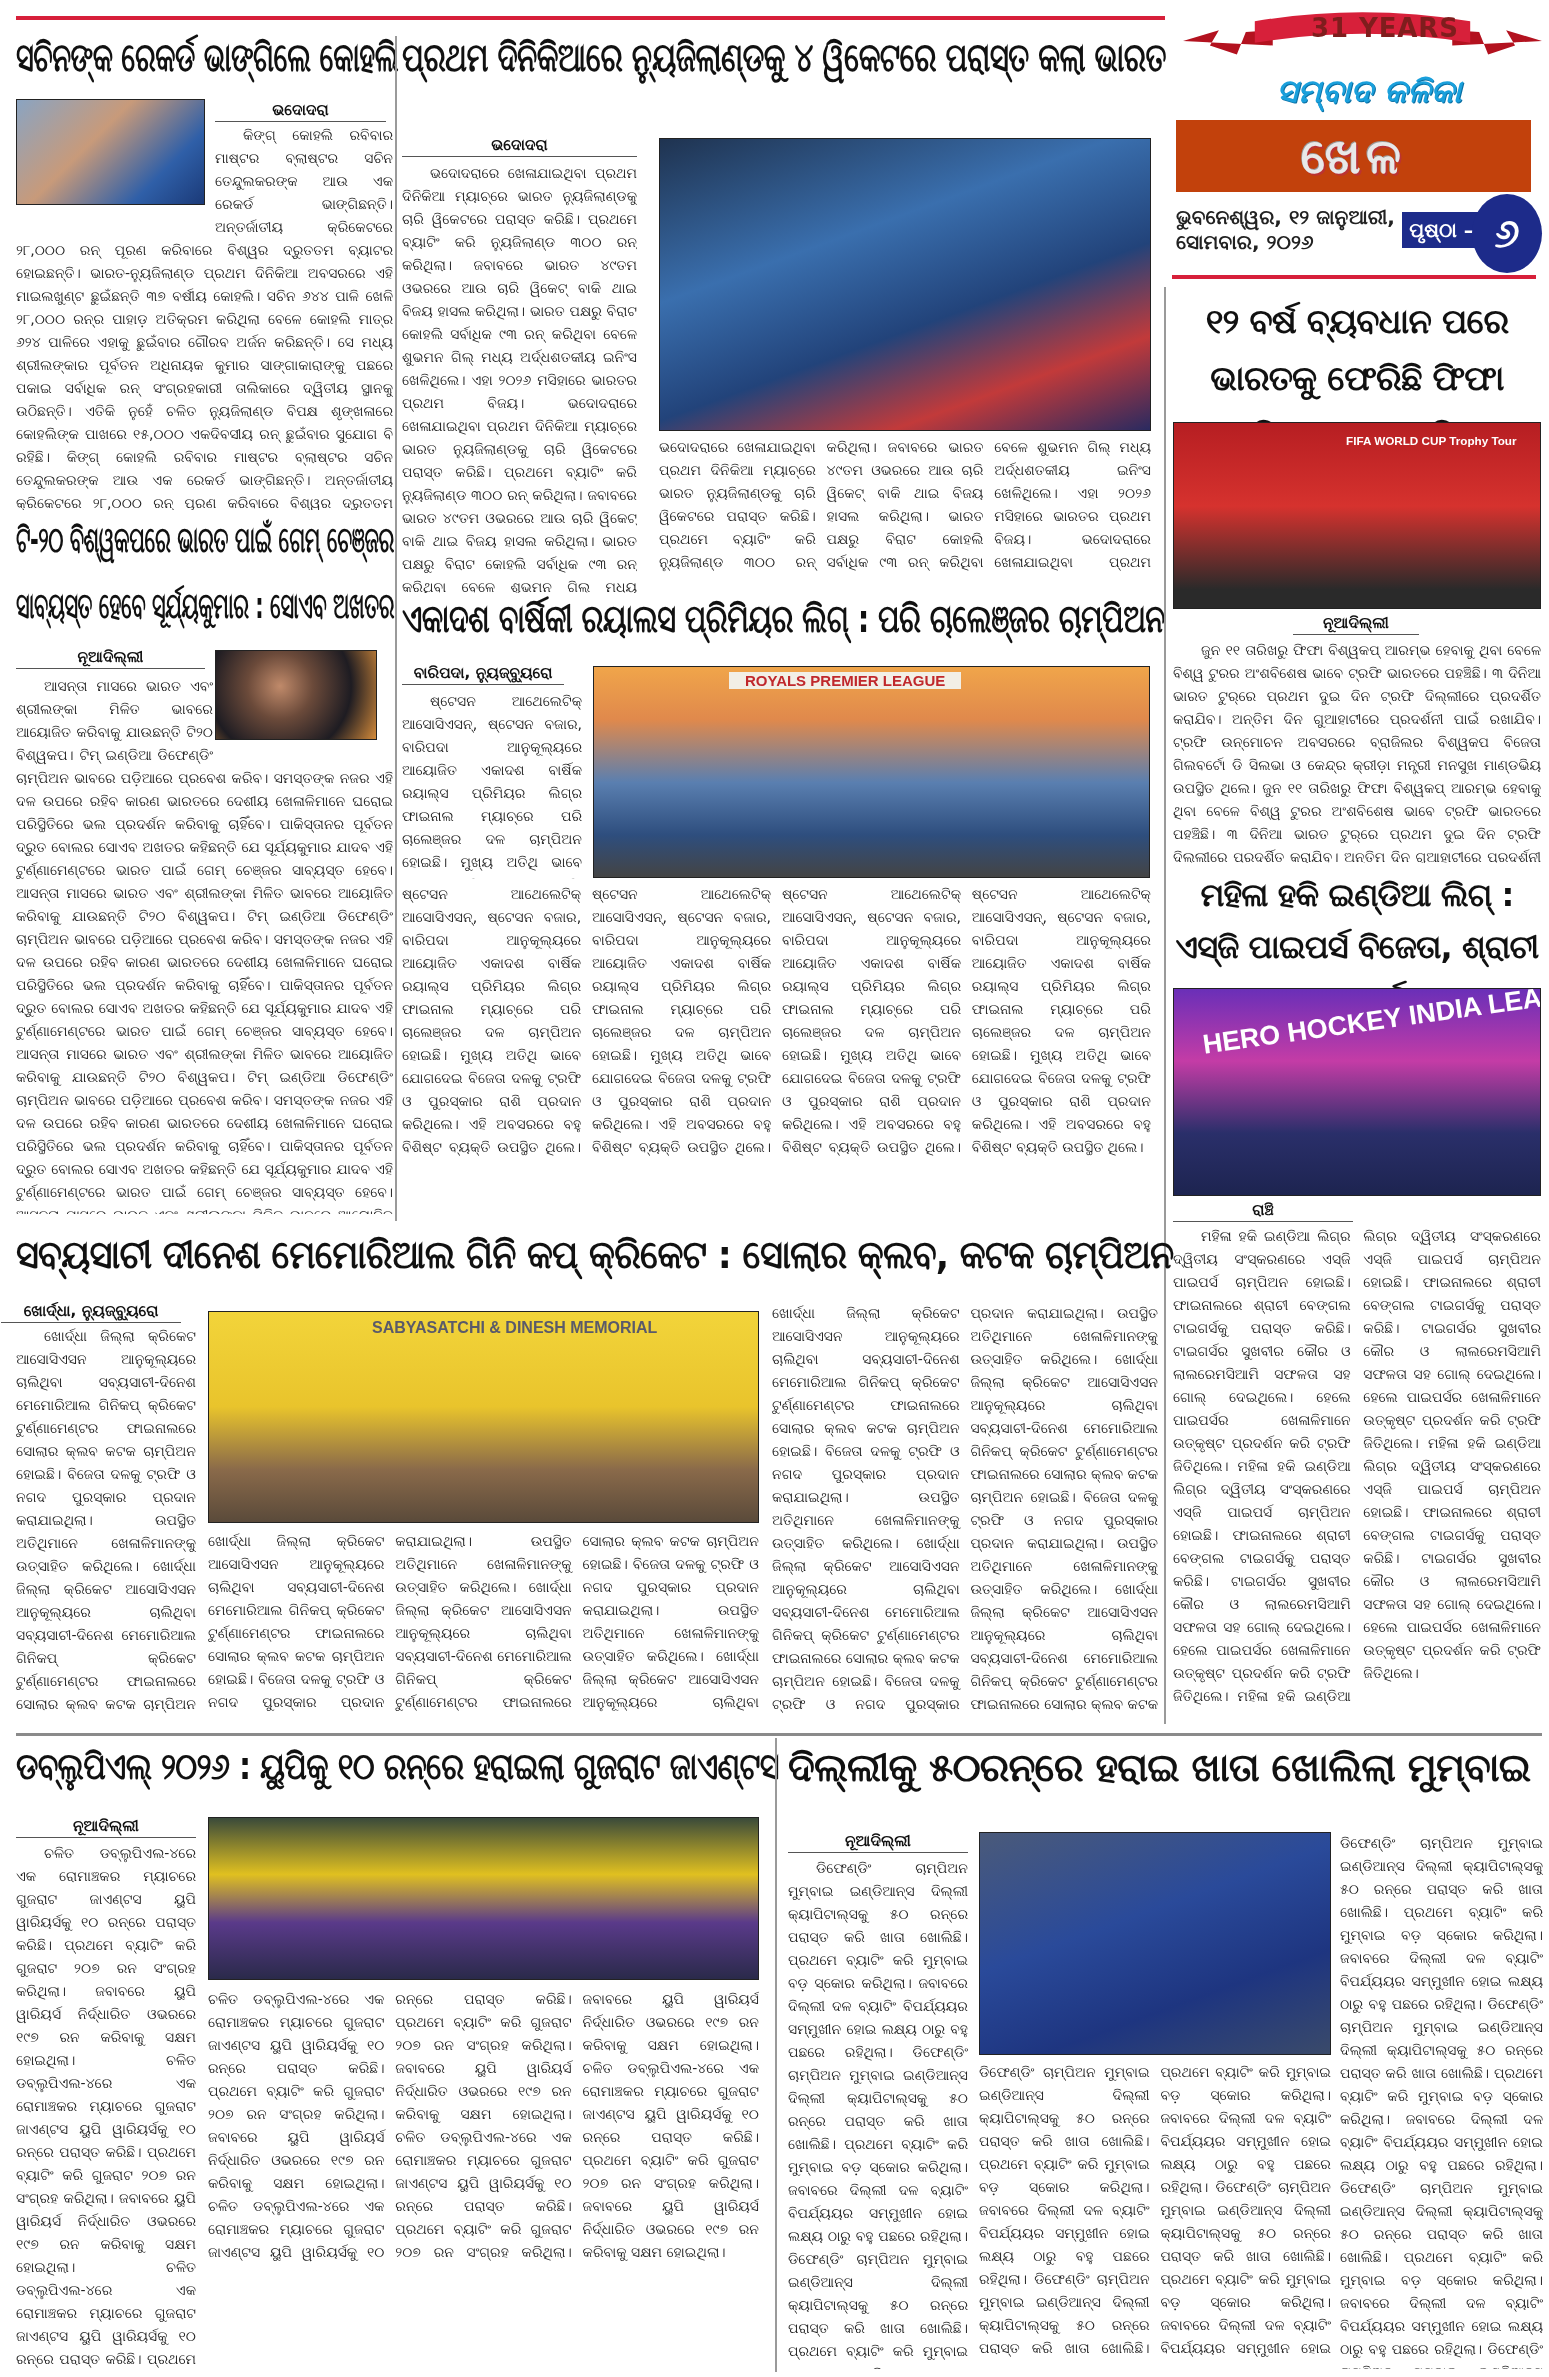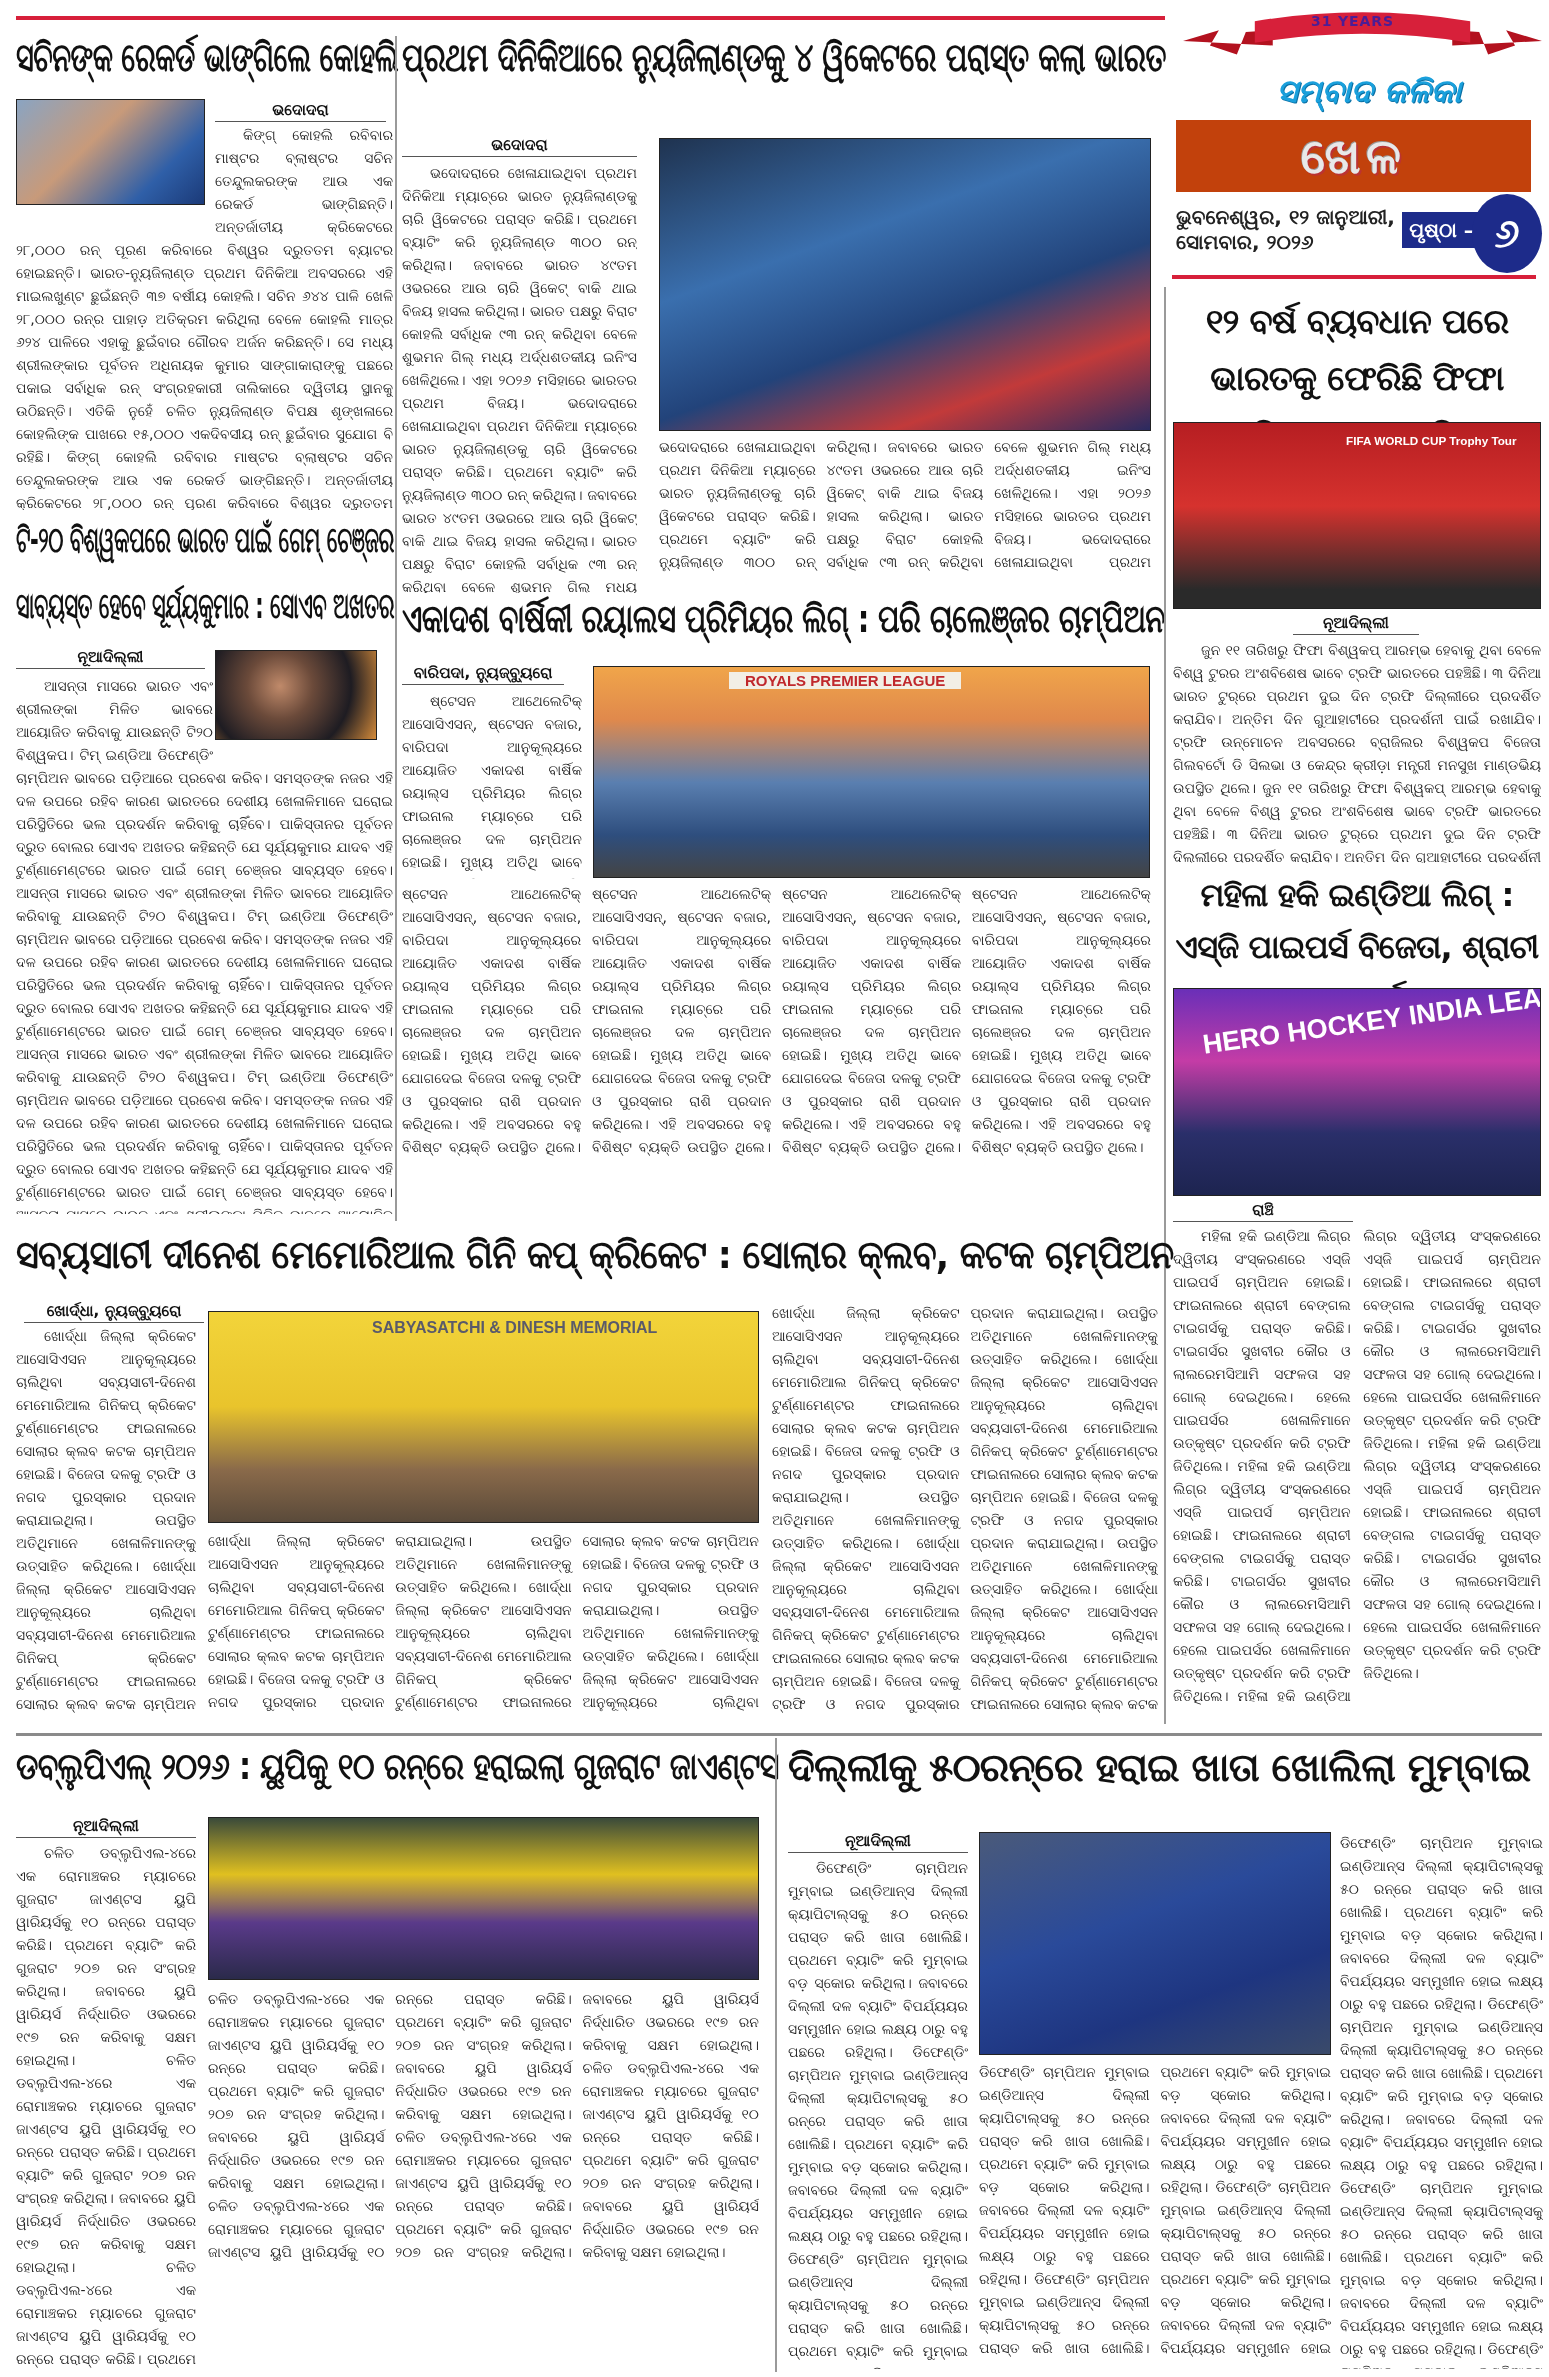--- a/index.html
+++ b/index.html
@@ -29,21 +29,21 @@
   .photo .caption-tag {
     position: absolute; font-family: "Liberation Sans", sans-serif; font-weight: bold;
     white-space: nowrap;
   }
   
   .ribbon {
     position: absolute; left: 1183px; top: 5.4px; width: 359px; height: 63px;
   }
   .ribbon-text {
     position: absolute; left: 1311px; top: 12.6px; font-family: "DejaVu Sans", sans-serif;
-    font-weight: bold; color: #4c1d95; font-size: 14px; letter-spacing: 0.9px;
+    font-weight: bold; color: #7f1d1d; font-size: 26px; letter-spacing: 0.9px;
   }
   .brand {
     position: absolute; left: 1257px; top: 65px; width: 224px; height: 52px;
     color: #1aa0dc; font-size: 32px; font-weight: bold; font-style: italic;
     text-align: center; line-height: 52px; text-shadow: 0.9px 0.9px 0 #0b6fa3;
   }
   .section-banner {
     position: absolute; left: 1176px; top: 120px; width: 355px; height: 72px;
     background: #c2410c; color: #e8e8e8; font-size: 48px; font-weight: bold;
     text-align: center; line-height: 72px; letter-spacing: 5.4px;
@@ -125,21 +125,21 @@
 <div class="body-text" style="left:1173px; top:639px; width:368px; height:224px;">ଜୁନ ୧୧ ତାରିଖରୁ ଫିଫା ବିଶ୍ୱକପ୍ ଆରମ୍ଭ ହେବାକୁ ଥିବା ବେଳେ ବିଶ୍ୱ ଟୁରର ଅଂଶବିଶେଷ ଭାବେ ଟ୍ରଫି ଭାରତରେ ପହଞ୍ଚିଛି। ୩ ଦିନିଆ ଭାରତ ଟୁର୍‌ରେ ପ୍ରଥମ ଦୁଇ ଦିନ ଟ୍ରଫି ଦିଲ୍ଲୀରେ ପ୍ରଦର୍ଶିତ କରାଯିବ। ଅନ୍ତିମ ଦିନ ଗୁଆହାଟୀରେ ପ୍ରଦର୍ଶନୀ ପାଇଁ ରଖାଯିବ। ଟ୍ରଫି ଉନ୍ମୋଚନ ଅବସରରେ ବ୍ରାଜିଲର ବିଶ୍ୱକପ ବିଜେତା ଗିଲବର୍ଟୋ ଡି ସିଲଭା ଓ କେନ୍ଦ୍ର କ୍ରୀଡ଼ା ମନ୍ତ୍ରୀ ମନସୁଖ ମାଣ୍ଡଭିୟ ଉପସ୍ଥିତ ଥିଲେ। ଜୁନ ୧୧ ତାରିଖରୁ ଫିଫା ବିଶ୍ୱକପ୍ ଆରମ୍ଭ ହେବାକୁ ଥିବା ବେଳେ ବିଶ୍ୱ ଟୁରର ଅଂଶବିଶେଷ ଭାବେ ଟ୍ରଫି ଭାରତରେ ପହଞ୍ଚିଛି। ୩ ଦିନିଆ ଭାରତ ଟୁର୍‌ରେ ପ୍ରଥମ ଦୁଇ ଦିନ ଟ୍ରଫି ଦିଲ୍ଲୀରେ ପ୍ରଦର୍ଶିତ କରାଯିବ। ଅନ୍ତିମ ଦିନ ଗୁଆହାଟୀରେ ପ୍ରଦର୍ଶନୀ ପାଇଁ ରଖାଯିବ। ଟ୍ରଫି ଉନ୍ମୋଚନ ଅବସରରେ ବ୍ରାଜିଲର ବିଶ୍ୱକପ ବିଜେତା ଗିଲବର୍ଟୋ ଡି ସିଲଭା ଓ କେନ୍ଦ୍ର କ୍ରୀଡ଼ା ମନ୍ତ୍ରୀ ମନସୁଖ ମାଣ୍ଡଭିୟ ଉପସ୍ଥିତ ଥିଲେ। ଜୁନ ୧୧ ତାରିଖରୁ ଫିଫା ବିଶ୍ୱକପ୍ ଆରମ୍ଭ ହେବାକୁ ଥିବା ବେଳେ ବିଶ୍ୱ ଟୁରର ଅଂଶବିଶେଷ ଭାବେ ଟ୍ରଫି ଭାରତରେ ପହଞ୍ଚିଛି। ୩ ଦିନିଆ ଭାରତ ଟୁର୍‌ରେ ପ୍ରଥମ ଦୁଇ ଦିନ ଟ୍ରଫି ଦିଲ୍ଲୀରେ ପ୍ରଦର୍ଶିତ କରାଯିବ। ଅନ୍ତିମ ଦିନ ଗୁଆହାଟୀରେ ପ୍ରଦର୍ଶନୀ ପାଇଁ ରଖାଯିବ। ଟ୍ରଫି ଉନ୍ମୋଚନ ଅବସରରେ ବ୍ରାଜିଲର ବିଶ୍ୱକପ ବିଜେତା ଗିଲବର୍ଟୋ ଡି ସିଲଭା ଓ କେନ୍ଦ୍ର କ୍ରୀଡ଼ା ମନ୍ତ୍ରୀ ମନସୁଖ ମାଣ୍ଡଭିୟ ଉପସ୍ଥିତ ଥିଲେ। ଜୁନ ୧୧ ତାରିଖରୁ ଫିଫା ବିଶ୍ୱକପ୍ ଆରମ୍ଭ ହେବାକୁ ଥିବା ବେଳେ ବିଶ୍ୱ ଟୁରର ଅଂଶବିଶେଷ ଭାବେ ଟ୍ରଫି ଭାରତରେ ପହଞ୍ଚିଛି। ୩ ଦିନିଆ ଭାରତ ଟୁର୍‌ରେ ପ୍ରଥମ ଦୁଇ ଦିନ ଟ୍ରଫି ଦିଲ୍ଲୀରେ ପ୍ରଦର୍ଶିତ କରାଯିବ। ଅନ୍ତିମ ଦିନ ଗୁଆହାଟୀରେ ପ୍ରଦର୍ଶନୀ ପାଇଁ ରଖାଯିବ। ଟ୍ରଫି ଉନ୍ମୋଚନ ଅବସରରେ ବ୍ରାଜିଲର ବିଶ୍ୱକପ ବିଜେତା ଗିଲବର୍ଟୋ ଡି ସିଲଭା ଓ କେନ୍ଦ୍ର କ୍ରୀଡ଼ା ମନ୍ତ୍ରୀ ମନସୁଖ ମାଣ୍ଡଭିୟ ଉପସ୍ଥିତ ଥିଲେ।</div>
 
 <div class="headline" style="left:1173px; top:869px; font-size:32px; width:368px; text-align:center; white-space:normal; line-height:52px;">ମହିଳା ହକି ଇଣ୍ଡିଆ ଲିଗ୍ : ଏସ୍‌ଜି ପାଇପର୍ସ ବିଜେତା, ଶ୍ରାଚୀ ବେଙ୍ଗଲ ଟାଇଗର୍ସ ସୁପ୍ଆଉଟ୍</div>
 <div class="photo" style="left:1173px; top:988px; width:368px; height:208px; background:linear-gradient(180deg,#6a2fb8 0%,#c43ca6 35%,#2a2f6a 70%,#1d2450 100%);">
   <div class="caption-tag" style="left:27px; top:12.6px; color:#fff; font-size:27px; transform:rotate(-8deg);">HERO HOCKEY INDIA LEAGUE</div>
 </div>
 <div class="dateline" style="left:1173px; top:1201px; width:180px;">ରାଞ୍ଚି</div>
 <div class="body-text" style="left:1173px; top:1225px; width:368px; height:485px; column-count:2; column-gap:12.6px;">ମହିଳା ହକି ଇଣ୍ଡିଆ ଲିଗ୍‌ର ଦ୍ୱିତୀୟ ସଂସ୍କରଣରେ ଏସ୍‌ଜି ପାଇପର୍ସ ଚାମ୍ପିଅନ ହୋଇଛି। ଫାଇନାଲରେ ଶ୍ରାଚୀ ବେଙ୍ଗଲ ଟାଇଗର୍ସକୁ ପରାସ୍ତ କରିଛି। ଟାଇଗର୍ସର ସୁଖବୀର କୌର ଓ ଲାଲରେମସିଆମି ସଫଳତା ସହ ଗୋଲ୍ ଦେଇଥିଲେ। ହେଲେ ପାଇପର୍ସର ଖେଳାଳିମାନେ ଉତ୍କୃଷ୍ଟ ପ୍ରଦର୍ଶନ କରି ଟ୍ରଫି ଜିତିଥିଲେ। ମହିଳା ହକି ଇଣ୍ଡିଆ ଲିଗ୍‌ର ଦ୍ୱିତୀୟ ସଂସ୍କରଣରେ ଏସ୍‌ଜି ପାଇପର୍ସ ଚାମ୍ପିଅନ ହୋଇଛି। ଫାଇନାଲରେ ଶ୍ରାଚୀ ବେଙ୍ଗଲ ଟାଇଗର୍ସକୁ ପରାସ୍ତ କରିଛି। ଟାଇଗର୍ସର ସୁଖବୀର କୌର ଓ ଲାଲରେମସିଆମି ସଫଳତା ସହ ଗୋଲ୍ ଦେଇଥିଲେ। ହେଲେ ପାଇପର୍ସର ଖେଳାଳିମାନେ ଉତ୍କୃଷ୍ଟ ପ୍ରଦର୍ଶନ କରି ଟ୍ରଫି ଜିତିଥିଲେ। ମହିଳା ହକି ଇଣ୍ଡିଆ ଲିଗ୍‌ର ଦ୍ୱିତୀୟ ସଂସ୍କରଣରେ ଏସ୍‌ଜି ପାଇପର୍ସ ଚାମ୍ପିଅନ ହୋଇଛି। ଫାଇନାଲରେ ଶ୍ରାଚୀ ବେଙ୍ଗଲ ଟାଇଗର୍ସକୁ ପରାସ୍ତ କରିଛି। ଟାଇଗର୍ସର ସୁଖବୀର କୌର ଓ ଲାଲରେମସିଆମି ସଫଳତା ସହ ଗୋଲ୍ ଦେଇଥିଲେ। ହେଲେ ପାଇପର୍ସର ଖେଳାଳିମାନେ ଉତ୍କୃଷ୍ଟ ପ୍ରଦର୍ଶନ କରି ଟ୍ରଫି ଜିତିଥିଲେ। ମହିଳା ହକି ଇଣ୍ଡିଆ ଲିଗ୍‌ର ଦ୍ୱିତୀୟ ସଂସ୍କରଣରେ ଏସ୍‌ଜି ପାଇପର୍ସ ଚାମ୍ପିଅନ ହୋଇଛି। ଫାଇନାଲରେ ଶ୍ରାଚୀ ବେଙ୍ଗଲ ଟାଇଗର୍ସକୁ ପରାସ୍ତ କରିଛି। ଟାଇଗର୍ସର ସୁଖବୀର କୌର ଓ ଲାଲରେମସିଆମି ସଫଳତା ସହ ଗୋଲ୍ ଦେଇଥିଲେ। ହେଲେ ପାଇପର୍ସର ଖେଳାଳିମାନେ ଉତ୍କୃଷ୍ଟ ପ୍ରଦର୍ଶନ କରି ଟ୍ରଫି ଜିତିଥିଲେ।</div>
 
 <div class="headline" style="left: 16px; top: 1232px; font-size: 39px; width: auto; overflow: visible; transform: scaleX(0.901);">ସବ୍ୟସାଚୀ ଦୀନେଶ ମେମୋରିଆଲ ଗିନି କପ୍ କ୍ରିକେଟ : ସୋଲାର କ୍ଲବ, କଟକ ଚାମ୍ପିଅନ</div>
-<div class="dateline" style="left:24px; top:1302px; width:180px;">ଖୋର୍ଦ୍ଧା, ନ୍ୟୁଜ୍‌ବ୍ୟୁରୋ</div>
+<div class="dateline" style="left:1px; top:1302px; width:180px;">ଖୋର୍ଦ୍ଧା, ନ୍ୟୁଜ୍‌ବ୍ୟୁରୋ</div>
 <div class="photo" style="left:208px; top:1311px; width:551px; height:212px; background:linear-gradient(180deg,#f2d43a 0%,#e9c42c 45%,#8a6a4a 75%,#5a4a3a 100%);">
   <div class="caption-tag" style="left:135px; top:7.2px; color:#5a5a6a; font-size:16px;margin-left:28px;">SABYASATCHI &amp; DINESH MEMORIAL</div>
 </div>
 <div class="body-text" style="left:16px; top:1325px; width:180px; height:395px;">ଖୋର୍ଦ୍ଧା ଜିଲ୍ଲା କ୍ରିକେଟ ଆସୋସିଏସନ ଆନୁକୂଲ୍ୟରେ ଚାଲିଥିବା ସବ୍ୟସାଚୀ-ଦିନେଶ ମେମୋରିଆଲ ଗିନିକପ୍ କ୍ରିକେଟ ଟୁର୍ଣ୍ଣାମେଣ୍ଟର ଫାଇନାଲରେ ସୋଲାର କ୍ଲବ କଟକ ଚାମ୍ପିଅନ ହୋଇଛି। ବିଜେତା ଦଳକୁ ଟ୍ରଫି ଓ ନଗଦ ପୁରସ୍କାର ପ୍ରଦାନ କରାଯାଇଥିଲା। ଉପସ୍ଥିତ ଅତିଥିମାନେ ଖେଳାଳିମାନଙ୍କୁ ଉତ୍ସାହିତ କରିଥିଲେ। ଖୋର୍ଦ୍ଧା ଜିଲ୍ଲା କ୍ରିକେଟ ଆସୋସିଏସନ ଆନୁକୂଲ୍ୟରେ ଚାଲିଥିବା ସବ୍ୟସାଚୀ-ଦିନେଶ ମେମୋରିଆଲ ଗିନିକପ୍ କ୍ରିକେଟ ଟୁର୍ଣ୍ଣାମେଣ୍ଟର ଫାଇନାଲରେ ସୋଲାର କ୍ଲବ କଟକ ଚାମ୍ପିଅନ ହୋଇଛି। ବିଜେତା ଦଳକୁ ଟ୍ରଫି ଓ ନଗଦ ପୁରସ୍କାର ପ୍ରଦାନ କରାଯାଇଥିଲା। ଉପସ୍ଥିତ ଅତିଥିମାନେ ଖେଳାଳିମାନଙ୍କୁ ଉତ୍ସାହିତ କରିଥିଲେ। ଖୋର୍ଦ୍ଧା ଜିଲ୍ଲା କ୍ରିକେଟ ଆସୋସିଏସନ ଆନୁକୂଲ୍ୟରେ ଚାଲିଥିବା ସବ୍ୟସାଚୀ-ଦିନେଶ ମେମୋରିଆଲ ଗିନିକପ୍ କ୍ରିକେଟ ଟୁର୍ଣ୍ଣାମେଣ୍ଟର ଫାଇନାଲରେ ସୋଲାର କ୍ଲବ କଟକ ଚାମ୍ପିଅନ ହୋଇଛି। ବିଜେତା ଦଳକୁ ଟ୍ରଫି ଓ ନଗଦ ପୁରସ୍କାର ପ୍ରଦାନ କରାଯାଇଥିଲା। ଉପସ୍ଥିତ ଅତିଥିମାନେ ଖେଳାଳିମାନଙ୍କୁ ଉତ୍ସାହିତ କରିଥିଲେ। ଖୋର୍ଦ୍ଧା ଜିଲ୍ଲା କ୍ରିକେଟ ଆସୋସିଏସନ ଆନୁକୂଲ୍ୟରେ ଚାଲିଥିବା ସବ୍ୟସାଚୀ-ଦିନେଶ ମେମୋରିଆଲ ଗିନିକପ୍ କ୍ରିକେଟ ଟୁର୍ଣ୍ଣାମେଣ୍ଟର ଫାଇନାଲରେ ସୋଲାର କ୍ଲବ କଟକ ଚାମ୍ପିଅନ ହୋଇଛି। ବିଜେତା ଦଳକୁ ଟ୍ରଫି ଓ ନଗଦ ପୁରସ୍କାର ପ୍ରଦାନ କରାଯାଇଥିଲା। ଉପସ୍ଥିତ ଅତିଥିମାନେ ଖେଳାଳିମାନଙ୍କୁ ଉତ୍ସାହିତ କରିଥିଲେ।</div>
 <div class="body-text" style="left:208px; top:1530px; width:551px; height:190px; column-count:3; column-gap:10.8px; text-indent:0;">ଖୋର୍ଦ୍ଧା ଜିଲ୍ଲା କ୍ରିକେଟ ଆସୋସିଏସନ ଆନୁକୂଲ୍ୟରେ ଚାଲିଥିବା ସବ୍ୟସାଚୀ-ଦିନେଶ ମେମୋରିଆଲ ଗିନିକପ୍ କ୍ରିକେଟ ଟୁର୍ଣ୍ଣାମେଣ୍ଟର ଫାଇନାଲରେ ସୋଲାର କ୍ଲବ କଟକ ଚାମ୍ପିଅନ ହୋଇଛି। ବିଜେତା ଦଳକୁ ଟ୍ରଫି ଓ ନଗଦ ପୁରସ୍କାର ପ୍ରଦାନ କରାଯାଇଥିଲା। ଉପସ୍ଥିତ ଅତିଥିମାନେ ଖେଳାଳିମାନଙ୍କୁ ଉତ୍ସାହିତ କରିଥିଲେ। ଖୋର୍ଦ୍ଧା ଜିଲ୍ଲା କ୍ରିକେଟ ଆସୋସିଏସନ ଆନୁକୂଲ୍ୟରେ ଚାଲିଥିବା ସବ୍ୟସାଚୀ-ଦିନେଶ ମେମୋରିଆଲ ଗିନିକପ୍ କ୍ରିକେଟ ଟୁର୍ଣ୍ଣାମେଣ୍ଟର ଫାଇନାଲରେ ସୋଲାର କ୍ଲବ କଟକ ଚାମ୍ପିଅନ ହୋଇଛି। ବିଜେତା ଦଳକୁ ଟ୍ରଫି ଓ ନଗଦ ପୁରସ୍କାର ପ୍ରଦାନ କରାଯାଇଥିଲା। ଉପସ୍ଥିତ ଅତିଥିମାନେ ଖେଳାଳିମାନଙ୍କୁ ଉତ୍ସାହିତ କରିଥିଲେ। ଖୋର୍ଦ୍ଧା ଜିଲ୍ଲା କ୍ରିକେଟ ଆସୋସିଏସନ ଆନୁକୂଲ୍ୟରେ ଚାଲିଥିବା ସବ୍ୟସାଚୀ-ଦିନେଶ ମେମୋରିଆଲ ଗିନିକପ୍ କ୍ରିକେଟ ଟୁର୍ଣ୍ଣାମେଣ୍ଟର ଫାଇନାଲରେ ସୋଲାର କ୍ଲବ କଟକ ଚାମ୍ପିଅନ ହୋଇଛି। ବିଜେତା ଦଳକୁ ଟ୍ରଫି ଓ ନଗଦ ପୁରସ୍କାର ପ୍ରଦାନ କରାଯାଇଥିଲା। ଉପସ୍ଥିତ ଅତିଥିମାନେ ଖେଳାଳିମାନଙ୍କୁ ଉତ୍ସାହିତ କରିଥିଲେ। ଖୋର୍ଦ୍ଧା ଜିଲ୍ଲା କ୍ରିକେଟ ଆସୋସିଏସନ ଆନୁକୂଲ୍ୟରେ ଚାଲିଥିବା ସବ୍ୟସାଚୀ-ଦିନେଶ ମେମୋରିଆଲ ଗିନିକପ୍ କ୍ରିକେଟ ଟୁର୍ଣ୍ଣାମେଣ୍ଟର ଫାଇନାଲରେ ସୋଲାର କ୍ଲବ କଟକ ଚାମ୍ପିଅନ ହୋଇଛି। ବିଜେତା ଦଳକୁ ଟ୍ରଫି ଓ ନଗଦ ପୁରସ୍କାର ପ୍ରଦାନ କରାଯାଇଥିଲା। ଉପସ୍ଥିତ ଅତିଥିମାନେ ଖେଳାଳିମାନଙ୍କୁ ଉତ୍ସାହିତ କରିଥିଲେ।</div>
 <div class="body-text" style="left:772px; top:1302px; width:386px; height:418px; column-count:2; column-gap:10.8px; text-indent:0;">ଖୋର୍ଦ୍ଧା ଜିଲ୍ଲା କ୍ରିକେଟ ଆସୋସିଏସନ ଆନୁକୂଲ୍ୟରେ ଚାଲିଥିବା ସବ୍ୟସାଚୀ-ଦିନେଶ ମେମୋରିଆଲ ଗିନିକପ୍ କ୍ରିକେଟ ଟୁର୍ଣ୍ଣାମେଣ୍ଟର ଫାଇନାଲରେ ସୋଲାର କ୍ଲବ କଟକ ଚାମ୍ପିଅନ ହୋଇଛି। ବିଜେତା ଦଳକୁ ଟ୍ରଫି ଓ ନଗଦ ପୁରସ୍କାର ପ୍ରଦାନ କରାଯାଇଥିଲା। ଉପସ୍ଥିତ ଅତିଥିମାନେ ଖେଳାଳିମାନଙ୍କୁ ଉତ୍ସାହିତ କରିଥିଲେ। ଖୋର୍ଦ୍ଧା ଜିଲ୍ଲା କ୍ରିକେଟ ଆସୋସିଏସନ ଆନୁକୂଲ୍ୟରେ ଚାଲିଥିବା ସବ୍ୟସାଚୀ-ଦିନେଶ ମେମୋରିଆଲ ଗିନିକପ୍ କ୍ରିକେଟ ଟୁର୍ଣ୍ଣାମେଣ୍ଟର ଫାଇନାଲରେ ସୋଲାର କ୍ଲବ କଟକ ଚାମ୍ପିଅନ ହୋଇଛି। ବିଜେତା ଦଳକୁ ଟ୍ରଫି ଓ ନଗଦ ପୁରସ୍କାର ପ୍ରଦାନ କରାଯାଇଥିଲା। ଉପସ୍ଥିତ ଅତିଥିମାନେ ଖେଳାଳିମାନଙ୍କୁ ଉତ୍ସାହିତ କରିଥିଲେ। ଖୋର୍ଦ୍ଧା ଜିଲ୍ଲା କ୍ରିକେଟ ଆସୋସିଏସନ ଆନୁକୂଲ୍ୟରେ ଚାଲିଥିବା ସବ୍ୟସାଚୀ-ଦିନେଶ ମେମୋରିଆଲ ଗିନିକପ୍ କ୍ରିକେଟ ଟୁର୍ଣ୍ଣାମେଣ୍ଟର ଫାଇନାଲରେ ସୋଲାର କ୍ଲବ କଟକ ଚାମ୍ପିଅନ ହୋଇଛି। ବିଜେତା ଦଳକୁ ଟ୍ରଫି ଓ ନଗଦ ପୁରସ୍କାର ପ୍ରଦାନ କରାଯାଇଥିଲା। ଉପସ୍ଥିତ ଅତିଥିମାନେ ଖେଳାଳିମାନଙ୍କୁ ଉତ୍ସାହିତ କରିଥିଲେ। ଖୋର୍ଦ୍ଧା ଜିଲ୍ଲା କ୍ରିକେଟ ଆସୋସିଏସନ ଆନୁକୂଲ୍ୟରେ ଚାଲିଥିବା ସବ୍ୟସାଚୀ-ଦିନେଶ ମେମୋରିଆଲ ଗିନିକପ୍ କ୍ରିକେଟ ଟୁର୍ଣ୍ଣାମେଣ୍ଟର ଫାଇନାଲରେ ସୋଲାର କ୍ଲବ କଟକ ଚାମ୍ପିଅନ ହୋଇଛି। ବିଜେତା ଦଳକୁ ଟ୍ରଫି ଓ ନଗଦ ପୁରସ୍କାର ପ୍ରଦାନ କରାଯାଇଥିଲା। ଉପସ୍ଥିତ ଅତିଥିମାନେ ଖେଳାଳିମାନଙ୍କୁ ଉତ୍ସାହିତ କରିଥିଲେ।</div>
 
 <div class="grayline" style="left:16px; top:1733px; width:1526px;"></div>
 
 <div class="headline" style="left: 16px; top: 1745px; font-size: 37px; width: auto; overflow: visible; transform: scaleX(0.818);">ଡବ୍ଲୁପିଏଲ୍ ୨୦୨୬ : ୟୁପିକୁ ୧୦ ରନ୍‌ରେ ହରାଇଲା ଗୁଜରାଟ ଜାଏଣ୍ଟସ</div>

